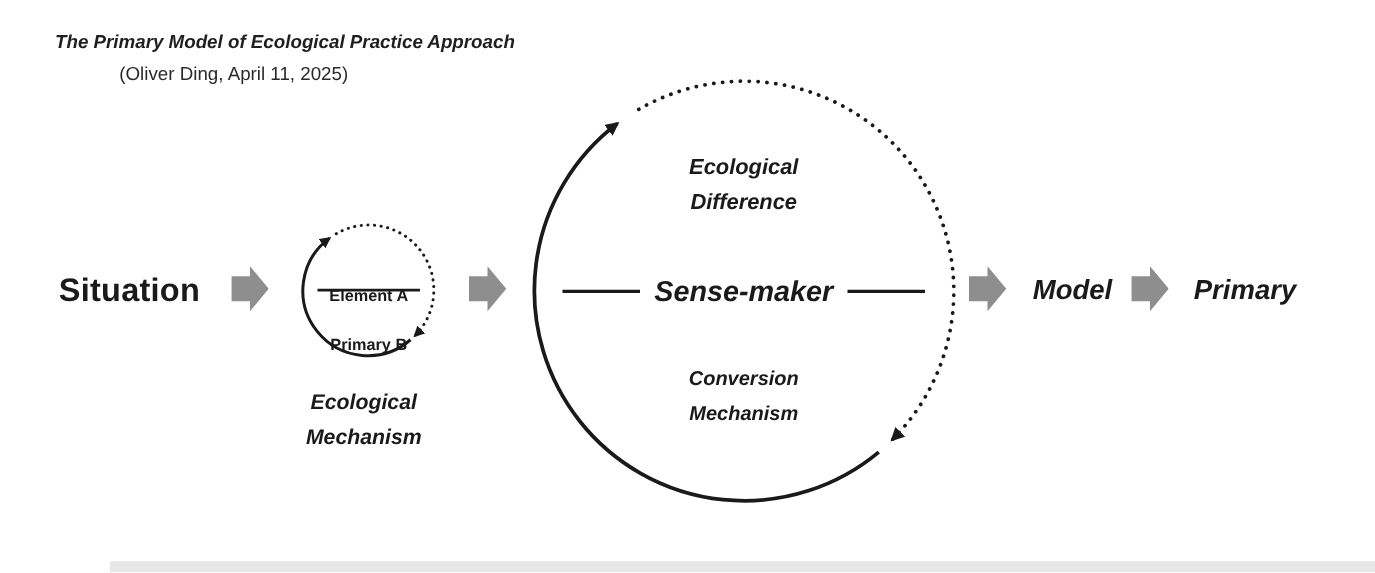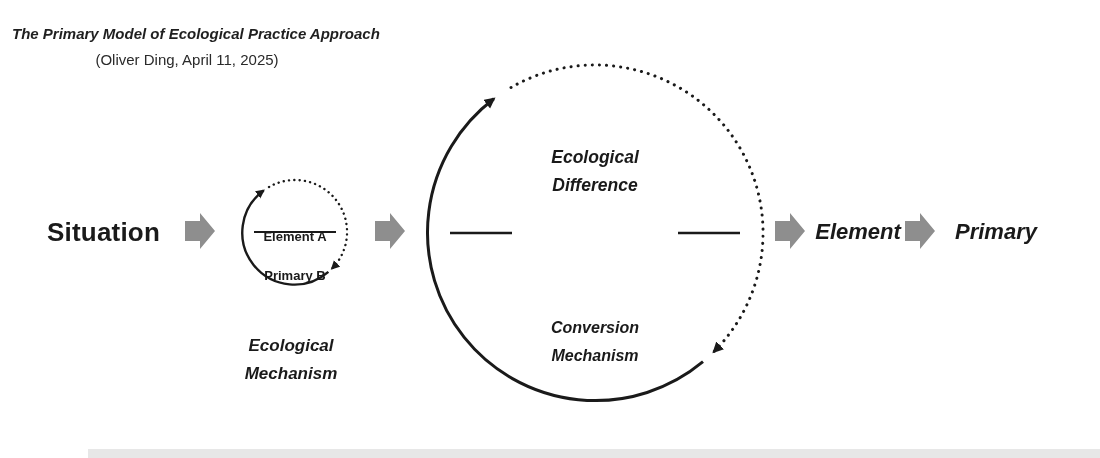--- a/index.html
+++ b/index.html
@@ -8,21 +8,21 @@
     width: 1100px;
     height: 458px;
     background: #ffffff;
     font-family: "Liberation Sans", sans-serif;
     color: var(--ink, #1a1a1a);
     overflow: hidden;
   }
   .abs { position: absolute; }
 
   .title {
-    left: 12px; top: 25px;
+    left: 44px; top: 25px;
     font-size: 15px;
     font-style: italic;
     font-weight: 600;
     color: #1f1f1f;
     white-space: nowrap;
   }
   .subtitle {
     left: 28px; top: 51px; width: 318px;
     text-align: center;
     font-size: 15px;
@@ -65,21 +65,20 @@
     margin-top: 24px;
   }
   .el-a { top: 204px; }
   .el-b { top: 243px; }
 
   .caption {
     text-align: center;
     font-weight: 700;
     font-style: italic;
     line-height: 28px;
-    margin-top: 24px;
   }
   .diff-caption { left: 211px; top: 308px; width: 160px; font-size: 17px; }
   .opp-caption  { left: 495px; top: 119px; width: 200px; font-size: 17.5px; }
   .conv-caption { left: 495px; top: 290px; width: 200px; font-size: 16px; }
 
   .sense {
     left: 475px; top: 218px; width: 240px;
     text-align: center;
     font-size: 23px;
     font-weight: 700;
@@ -132,28 +131,29 @@
     </defs>
     <path class="arc-solid" stroke-width="3" marker-end="url(#ah-big)" d="M 288 308.7 A 168 168 0 1 1 78.9 45.8"></path>
     <path class="arc-dotted" stroke-width="3" stroke-dasharray="0.1 7" marker-end="url(#ah-big)" d="M 96 34.5 A 168 168 0 0 1 298.8 298.8"></path>
     <line class="inner-line" stroke-width="2.6" x1="35" y1="180" x2="97" y2="180"></line>
     <line class="inner-line" stroke-width="2.6" x1="263" y1="180" x2="325" y2="180"></line>
   </svg>
   <div class="abs caption opp-caption">
     <div>Ecological</div>
     <div>Difference</div>
   </div>
+  <div class="abs sense">Sense-maker</div>
   <div class="abs caption conv-caption">
     <div>Conversion</div>
     <div>Mechanism</div>
   </div>
 
   <div class="abs flow-arrow a3"></div>
 
-  <div class="abs big-label action">Element</div>
+  <div class="abs big-label action">Model</div>
 
   <div class="abs flow-arrow a4"></div>
 
   <div class="abs big-label practice">Primary</div>
 
   <div class="abs footer-bar"></div>
 
 </div>
 
 </body></html>

